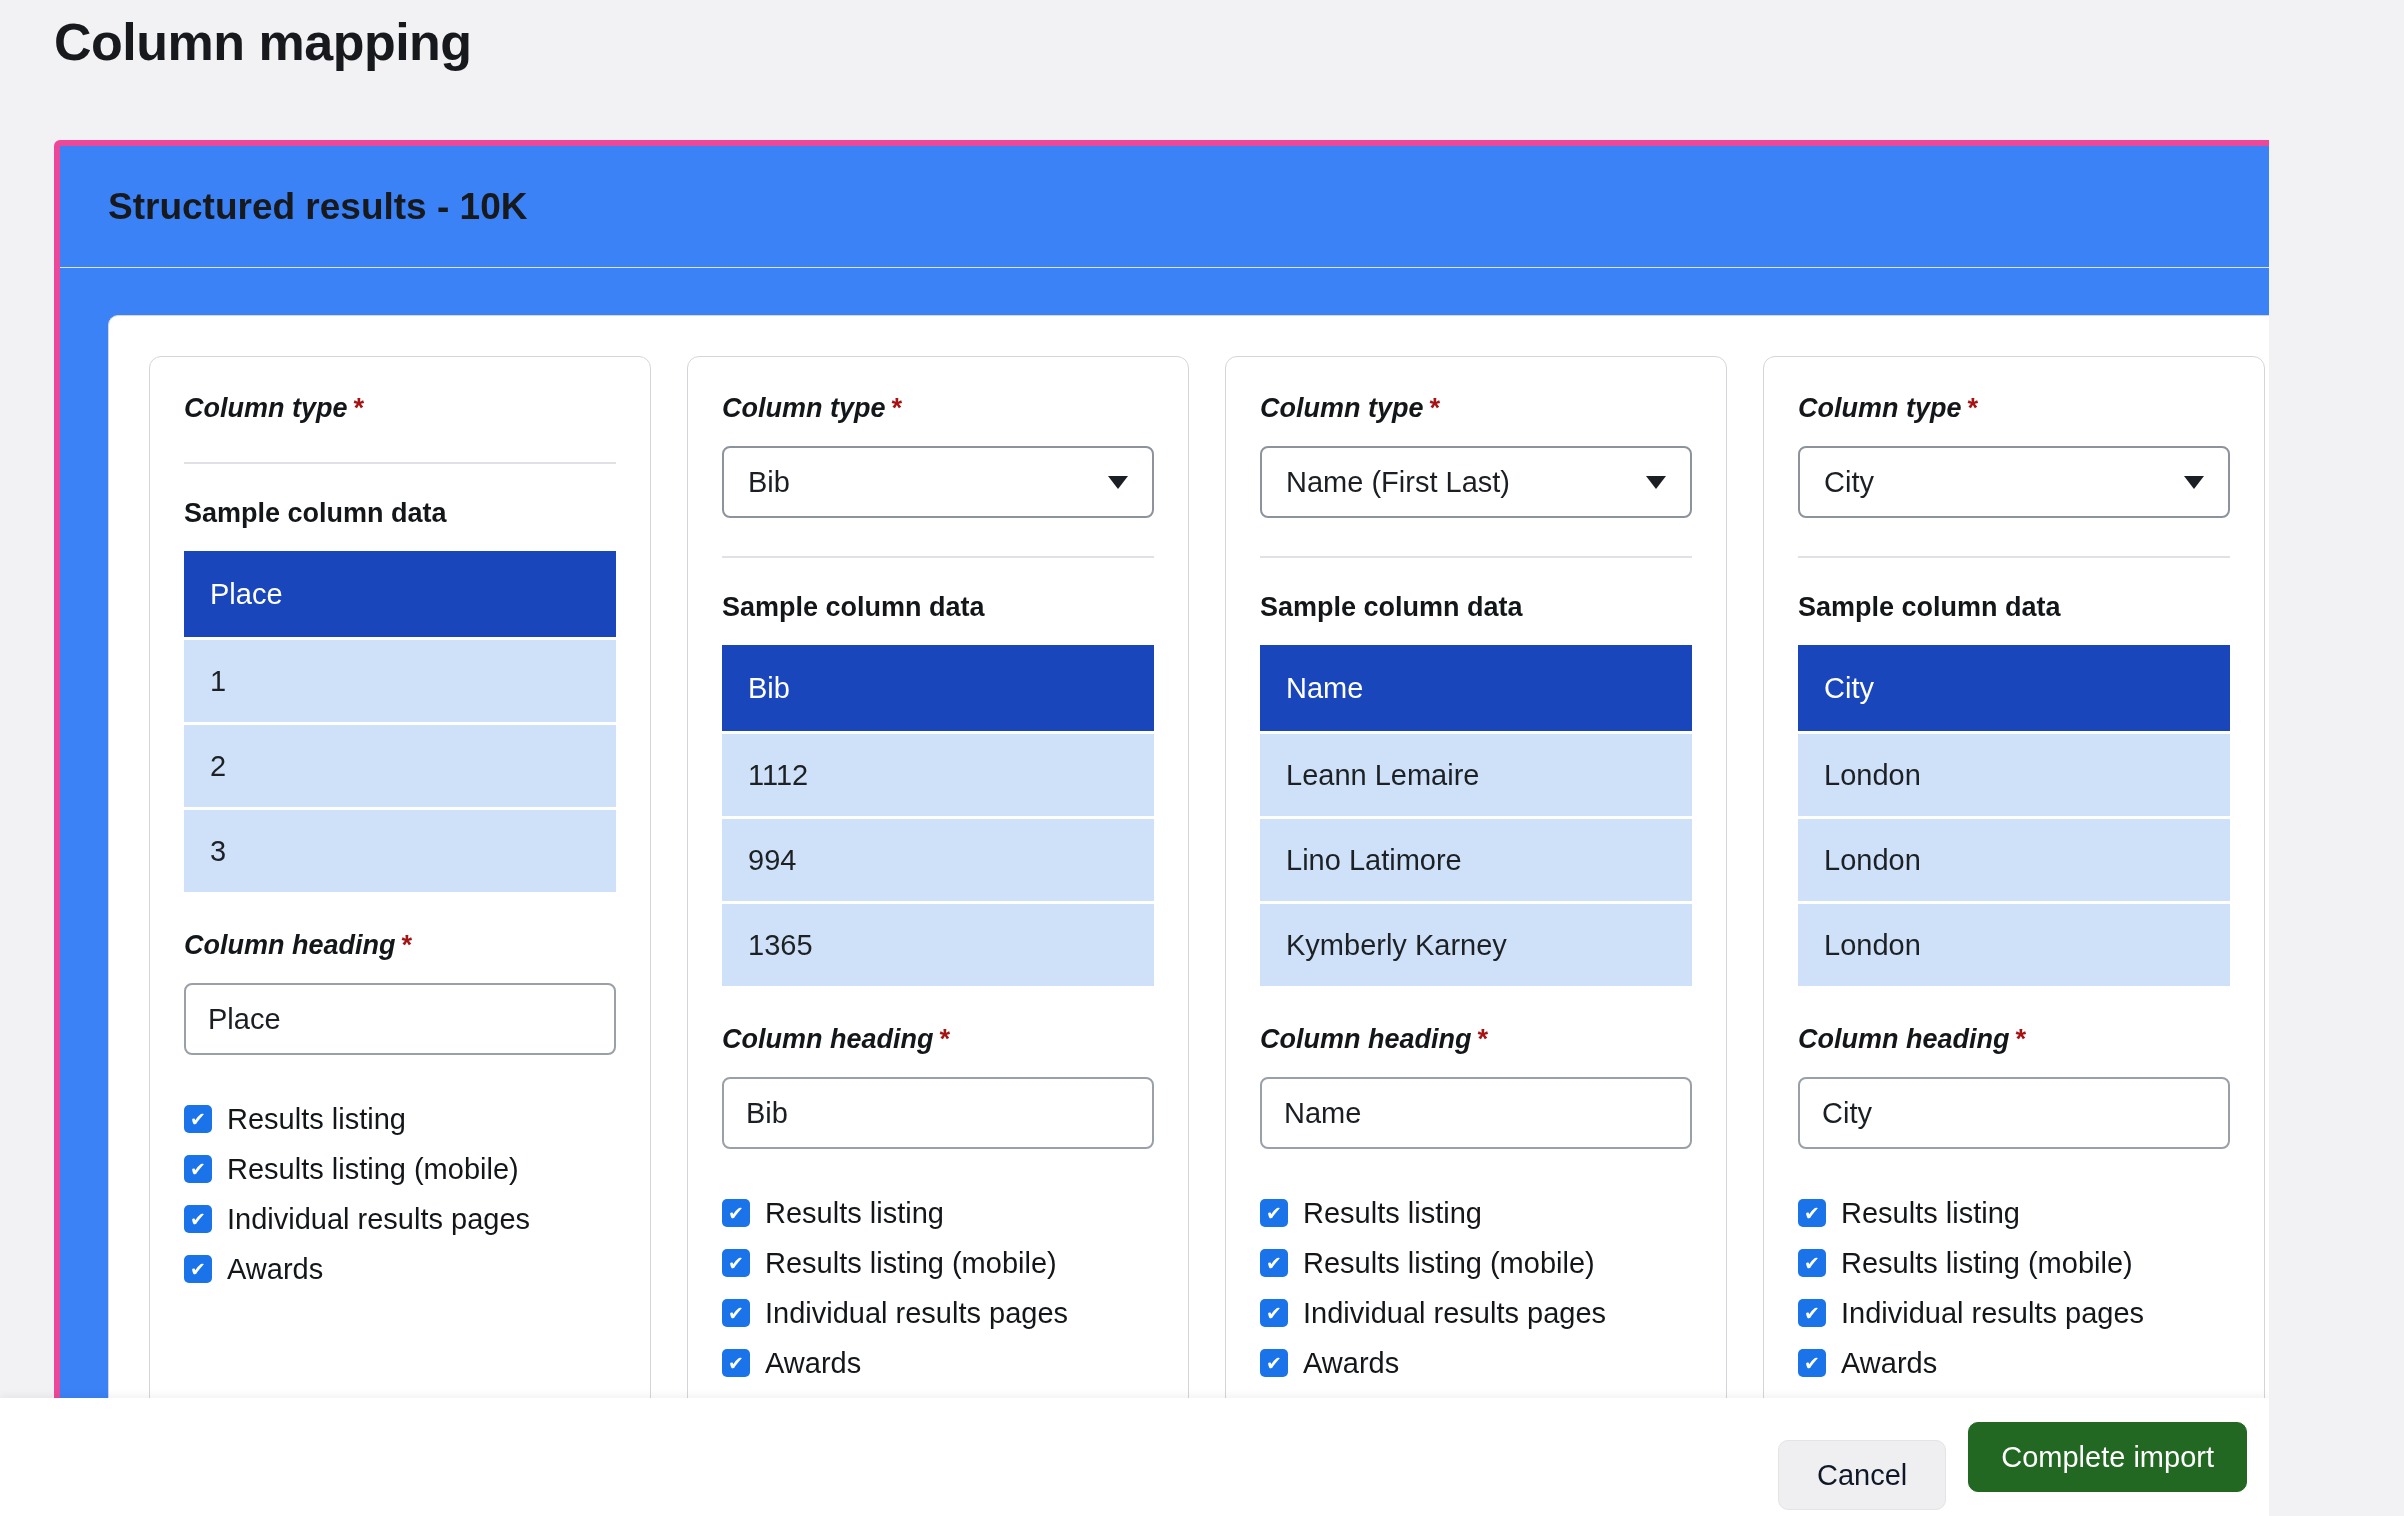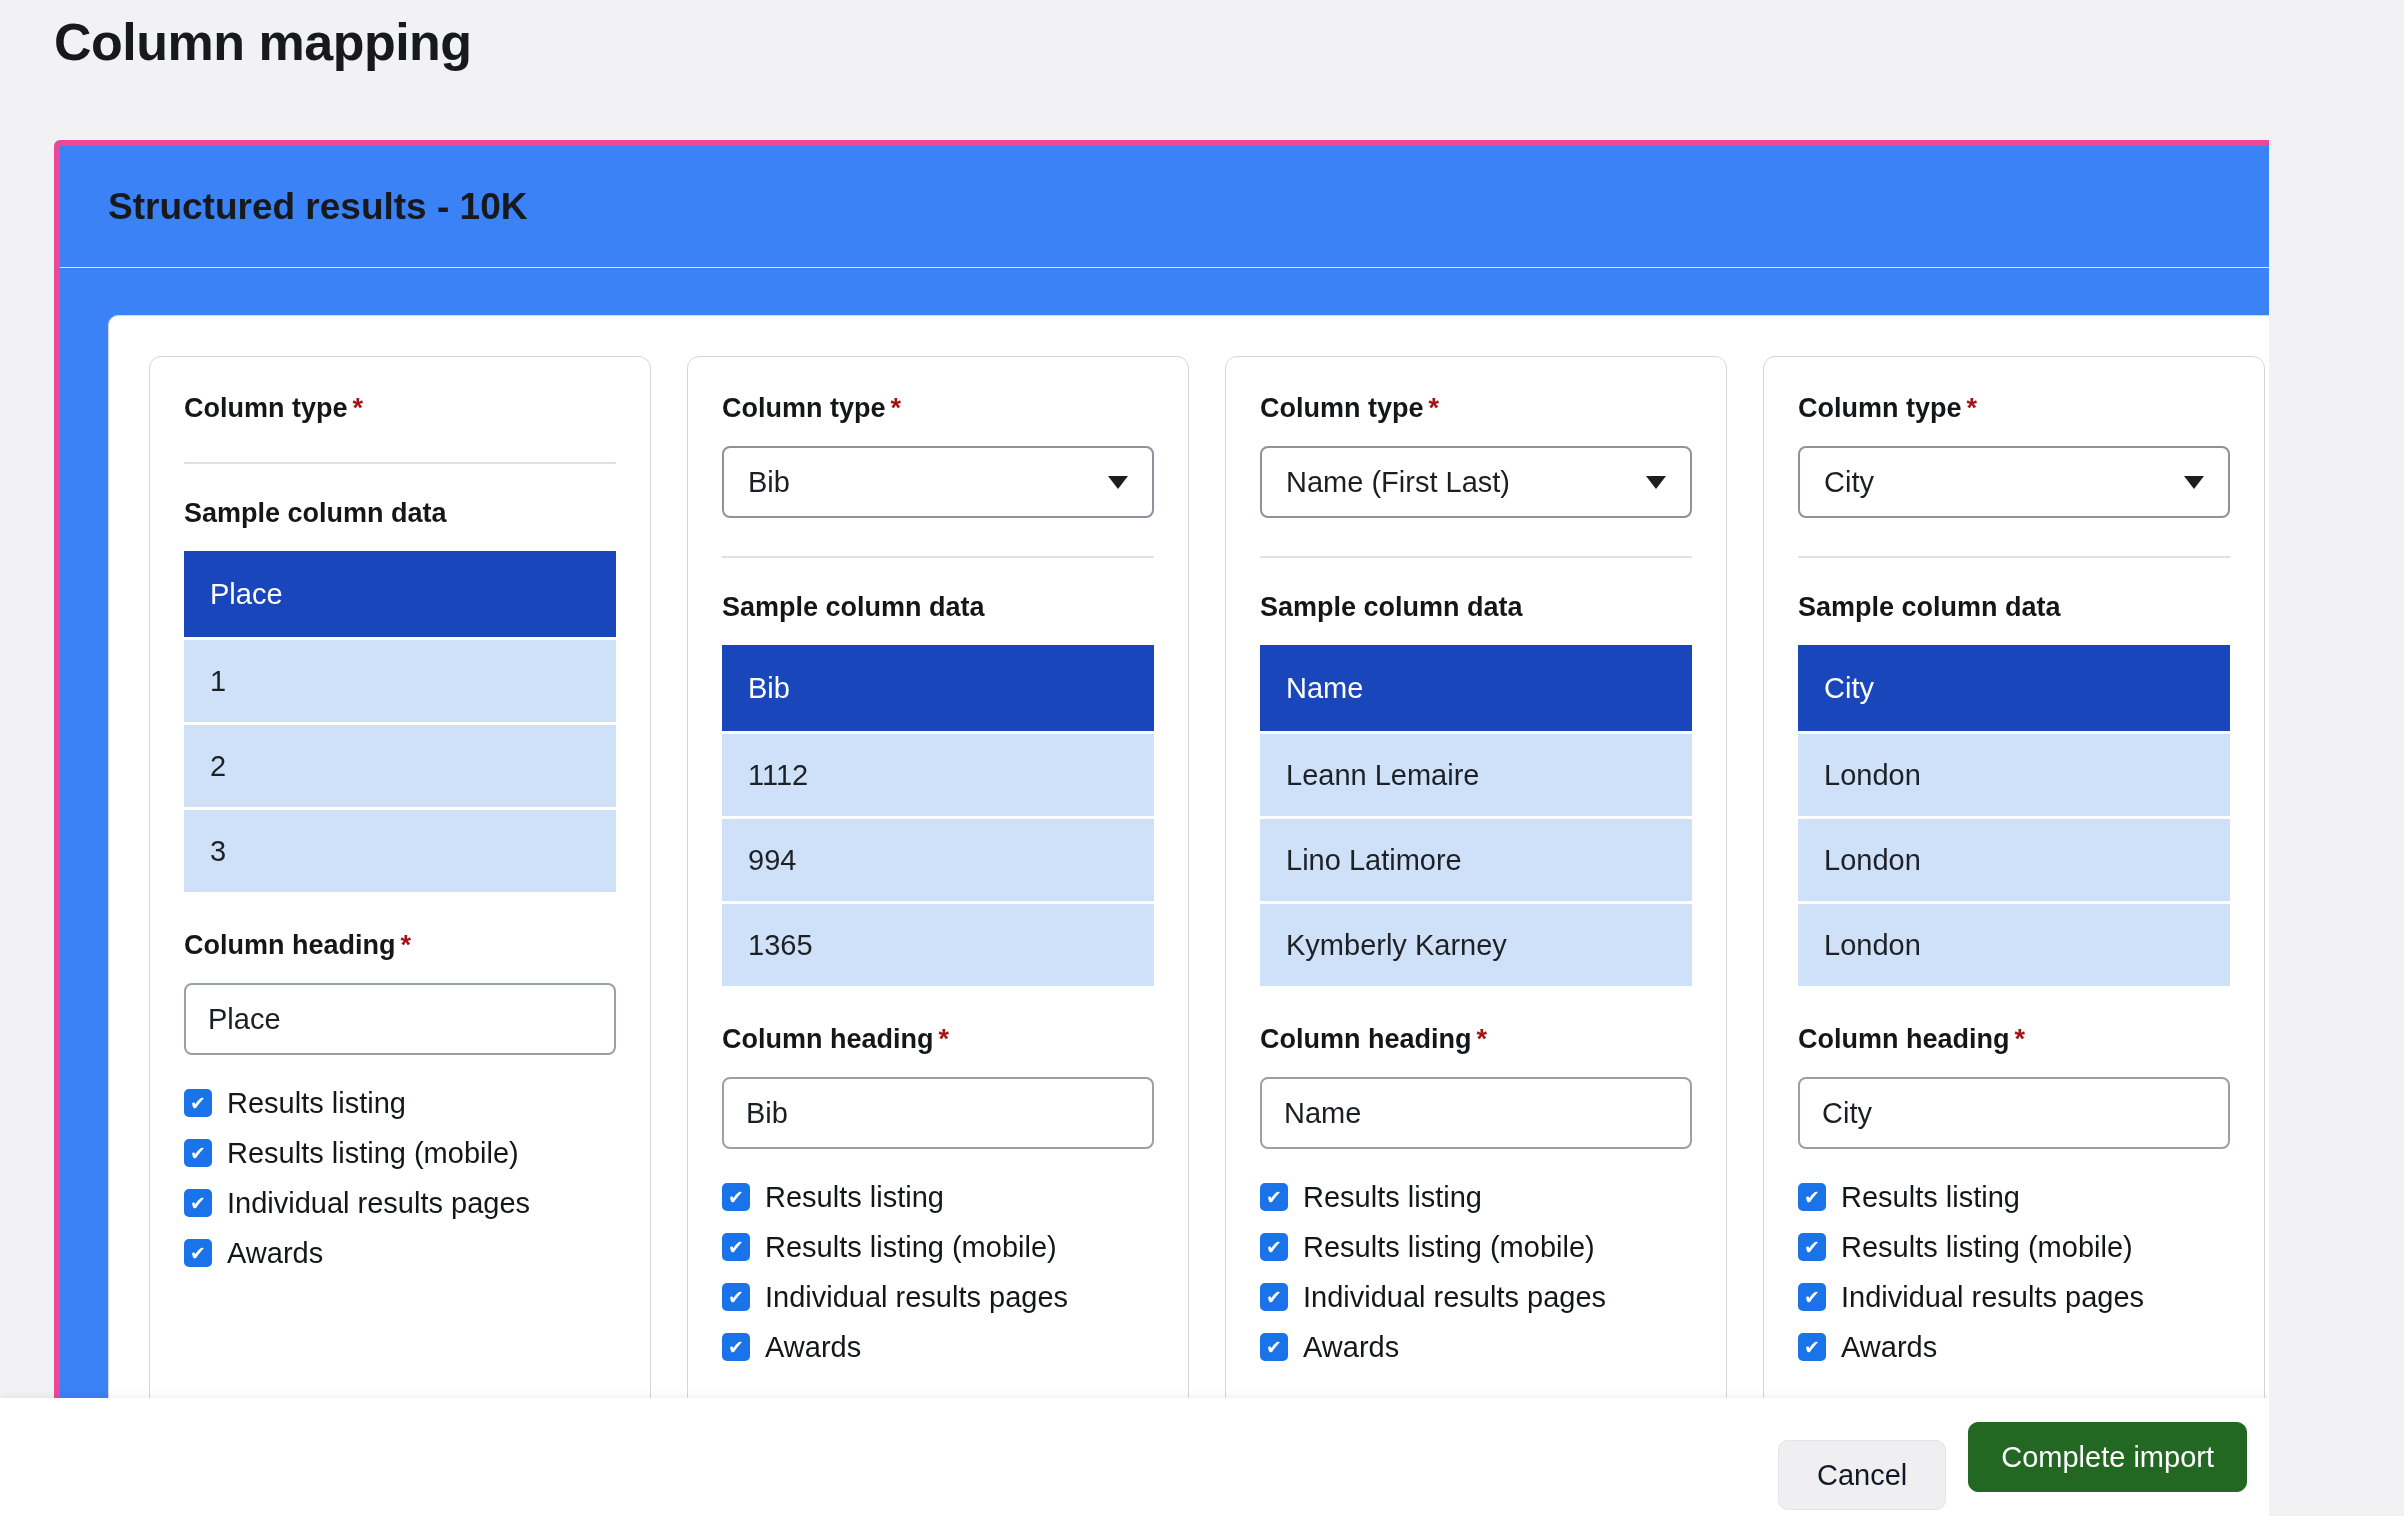--- a/index.html
+++ b/index.html
@@ -31,21 +31,21 @@
     background:#fff; border:1px solid #d6d7db; border-radius:10px;
     padding:40px; display:flex; gap:36px; overflow:hidden; align-items:flex-start;
   }
 
   .col-card {
     width:502px; min-width:502px; height:1080px;
     border:1px solid #d4d5d9; border-radius:12px;
     padding:36px 34px; background:#fff;
   }
 
-  .field-label { font-size:27px; font-weight:700; color:#14171a; white-space:nowrap; }
+  .field-label { font-size:27px; font-weight:700; color:#14171a; white-space:nowrap;font-style:italic; }
   .req { color:var(--required,#a61313); font-weight:700; margin-left:5px; }
 
   .select {
     margin-top:22px; height:72px;
     border:2px solid #8d939c; border-radius:8px; background:#fff;
     display:flex; align-items:center; justify-content:space-between;
     padding:0 24px; font-size:29px; color:#1b1f24; cursor:pointer;
   }
   .caret {
     width:0; height:0; margin-left:16px;
@@ -70,21 +70,21 @@
 
   .heading-label { margin-top:38px; }
 
   .text-input {
     margin-top:22px; width:100%; height:72px;
     border:2px solid #9aa0a8; border-radius:8px; background:#fff;
     padding:0 22px; font-size:29px; color:#1b1f24;
     font-family:inherit; outline:none; display:block;
   }
 
-  .checks { margin-top:24px; display:flex; flex-direction:column; gap:2px;text-align:center; }
+  .checks { margin-top:40px; display:flex; flex-direction:column; gap:2px;text-align:center; }
   .check-row { display:flex; align-items:center; gap:15px; height:48px; cursor:pointer; }
   .cb {
     width:28px; height:28px; flex:0 0 28px;
     background:var(--checkbox,#1a73e8); border-radius:5px;
     color:#fff; display:flex; align-items:center; justify-content:center;
     font-size:19px; font-weight:700;
   }
   .cb::after { content:"✔"; }
   .cb-label { font-size:29px; color:#14171a; white-space:nowrap; }
 

